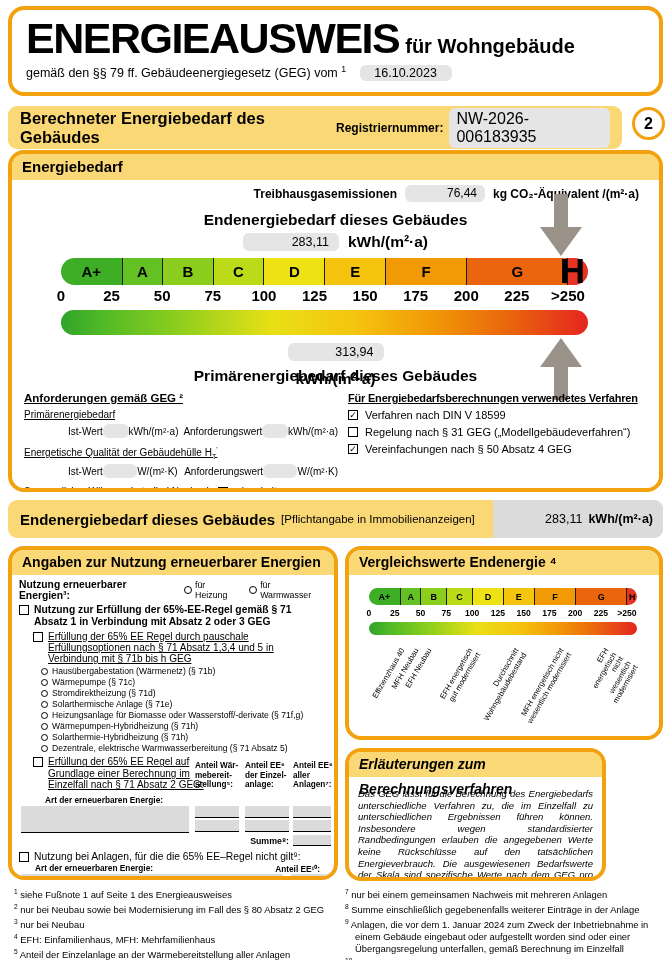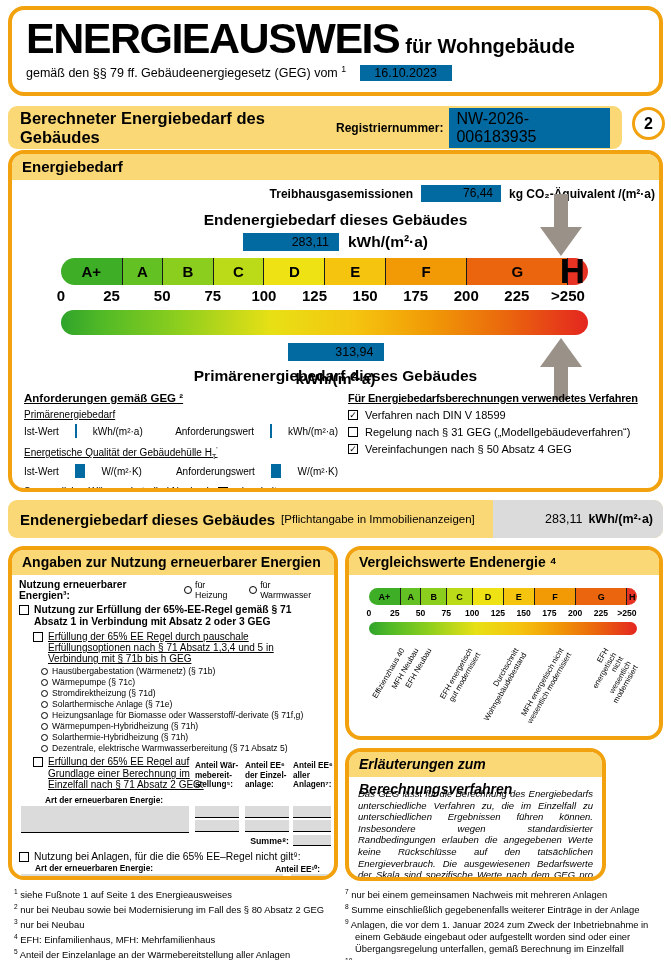--- a/index.html
+++ b/index.html
@@ -1,40 +1,40 @@
 <!DOCTYPE html>
 <html><head>
 <meta charset="utf-8">
 <style>
   * { margin:0; padding:0; box-sizing:border-box; }
   html,body { width:671px; height:960px; }
   body { background:#fff; font-family:"Liberation Sans", sans-serif; color:#000; position:relative; overflow:hidden; }
 
   .orange-box { position:absolute; border:4px solid #F2A20E; border-radius:16px; background:#fff; overflow:hidden; }
   .strip { background:#FBD876; font-weight:bold; font-size:15px; line-height:26px; padding-left:10px; height:26px; }
-  .gray-field { background:#0369a1; display:inline-block; }
+  .gray-field { background:#e5e5e5; display:inline-block;border-radius:6px; }
 
   
   .header-box { left:8px; top:6px; width:655px; height:90px; padding:4px 14px 0 14px; }
   .h-title { font-size:43px; font-weight:bold; letter-spacing:-1.5px; line-height:48px; }
   .h-subtitle { font-size:20px; font-weight:bold; margin-left:6px; }
   .law-row { font-size:12.5px; margin-top:2px; }
   .date-field { width:92px; text-align:center; font-size:12.5px; padding:1px 0; margin-left:10px; }
 
   
   .titlebar { position:absolute; left:8px; top:106px; width:614px; height:43px; background:#FBD876; border-radius:9px; display:flex; align-items:center; padding:0 12px; }
   .titlebar .tb-title { font-weight:bold; font-size:16.5px; }
   .titlebar .tb-reg-label { font-weight:bold; font-size:12px; margin-left:auto; }
   .titlebar .tb-reg-value { font-size:16px; padding:2px 7px; margin-left:6px; }
   .page-circle { position:absolute; left:632px; top:107px; width:33px; height:33px; border:3.5px solid #F2A20E; border-radius:50%; background:#fff; font-weight:bold; font-size:16px; text-align:center; line-height:27px; }
 
   
   .eb-box { left:8px; top:150px; width:655px; height:342px; }
   .eb-inner { position:relative; width:647px; height:308px; }
-  .ghg-row { position:absolute; top:5px; right:4px; display:flex; align-items:center; gap:8px; font-size:12px; font-weight:bold; }
+  .ghg-row { position:absolute; top:5px; right:20px; display:flex; align-items:center; gap:8px; font-size:12px; font-weight:bold; }
   .ghg-value { width:80px; height:17px; font-weight:normal; font-size:12px; text-align:right; padding:1px 8px 0 0; }
   .end-title { position:absolute; top:31px; left:0; width:100%; text-align:center; font-weight:bold; font-size:15.5px; }
   .val-row { position:absolute; left:0; width:100%; display:flex; justify-content:center; align-items:center; gap:9px; }
   .end-val-row { top:53px; }
   .big-val { width:96px; height:18px; font-size:12.5px; text-align:right; padding:2px 10px 0 0; }
   .val-unit { font-weight:bold; font-size:15.5px; }
   .arrow { position:absolute; left:528px; }
   .arrow-down { top:14px; }
   .arrow-up { top:158px; }
 
@@ -49,21 +49,21 @@
   .tick { position:absolute; transform:translateX(-50%); font-weight:bold; font-size:15px; white-space:nowrap; }
   .grad-bar { position:absolute; top:130px; left:49px; width:527px; height:25px; border-radius:13px;
     background:linear-gradient(90deg,#2FA32B 0%,#52BA26 8%,#8CCE1E 22%,#E8E015 40%,#F5C40F 56%,#F19A06 70%,#EA650D 85%,#E42620 100%); }
   .pri-val-row { top:163px;flex-direction:column; }
   .pri-title { position:absolute; top:187px; left:0; width:100%; text-align:center; font-weight:bold; font-size:15.5px; }
 
   .anf-col { position:absolute; top:212px; left:12px; width:314px; font-size:10px; }
   .anf-head { font-weight:bold; font-size:11.5px; text-decoration:underline; }
   .u { text-decoration:underline; }
   .anf-sub { margin-top:5px; text-decoration:underline; }
-  .anf-row { margin-top:4px; display:flex; align-items:center; gap:16px; white-space:nowrap; }
+  .anf-row { margin-top:4px; display:flex; align-items:center; gap:0; white-space:nowrap;margin-left:44px; }
   .anf-field { width:42px; height:14px; }
   .anf-gap { width:8px; }
   .sommer-row { margin-top:8px; display:flex; align-items:center; gap:8px; white-space:nowrap; }
 
   .verf-col { position:absolute; top:212px; left:336px; width:308px; font-size:11px; }
   .verf-head { font-weight:bold; font-size:11px; text-decoration:underline; white-space:nowrap; letter-spacing:-0.2px; }
   .verf-item { display:flex; align-items:flex-start; gap:7px; margin-top:5px; }
 
   .cbx { width:10px; height:10px; border:1.3px solid #000; display:inline-block; flex:0 0 auto; text-align:center; font-size:9px; line-height:8px; background:#fff; margin-top:1px; }
   .radio { width:8px; height:8px; border:1px solid #000; border-radius:50%; display:inline-block; flex:0 0 auto; background:#fff; }

